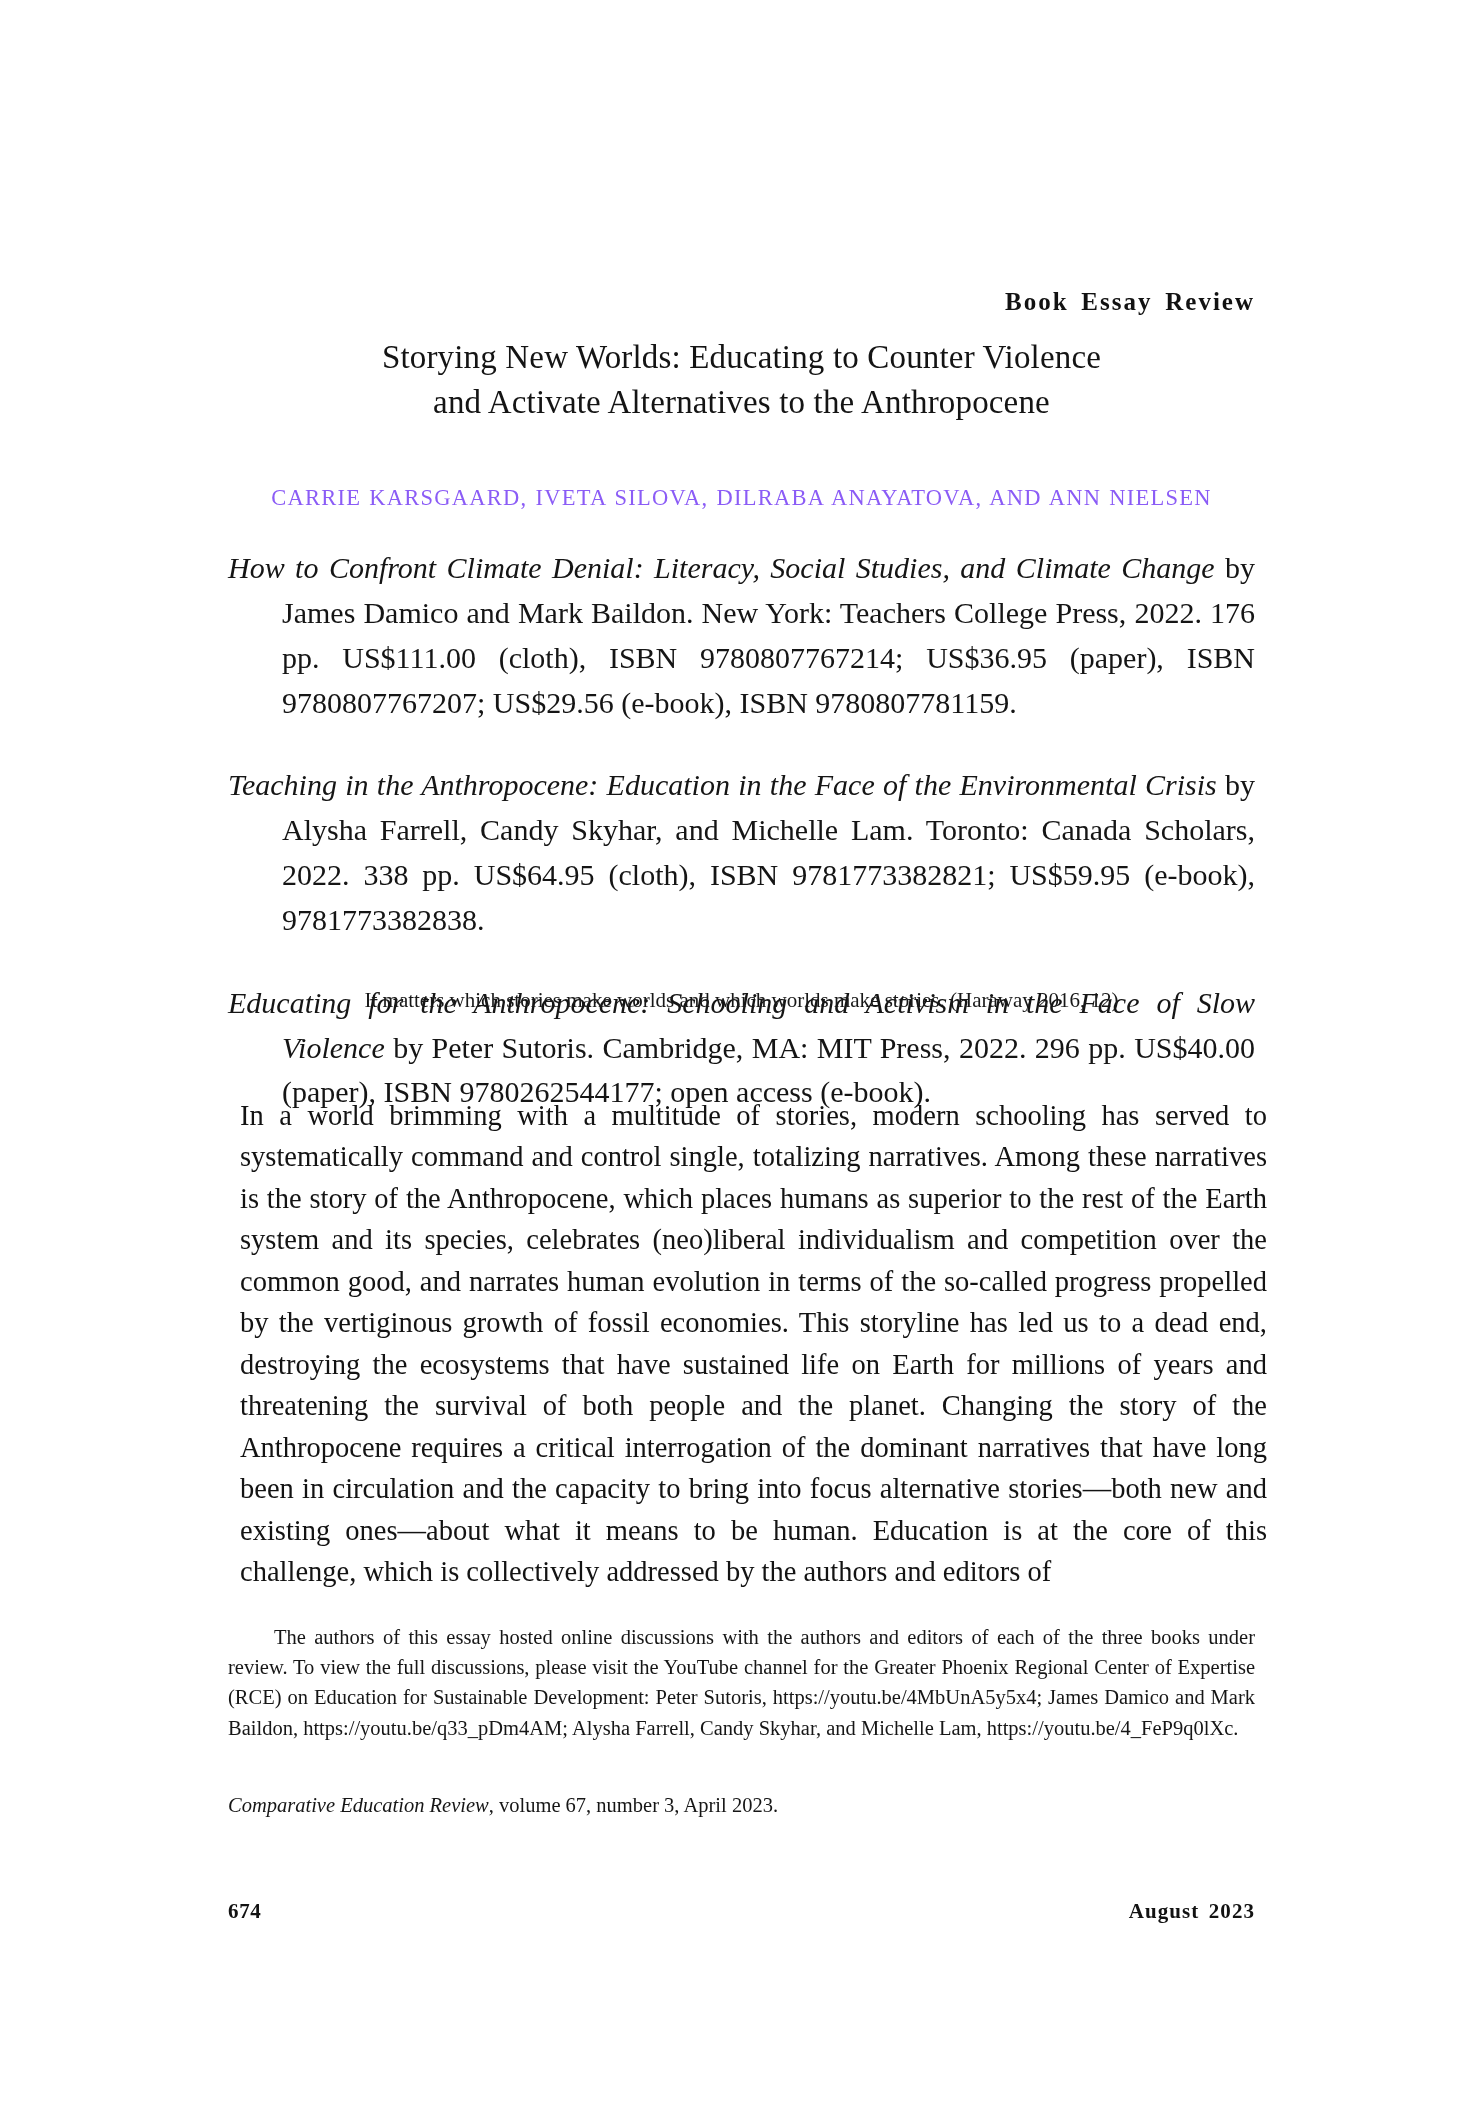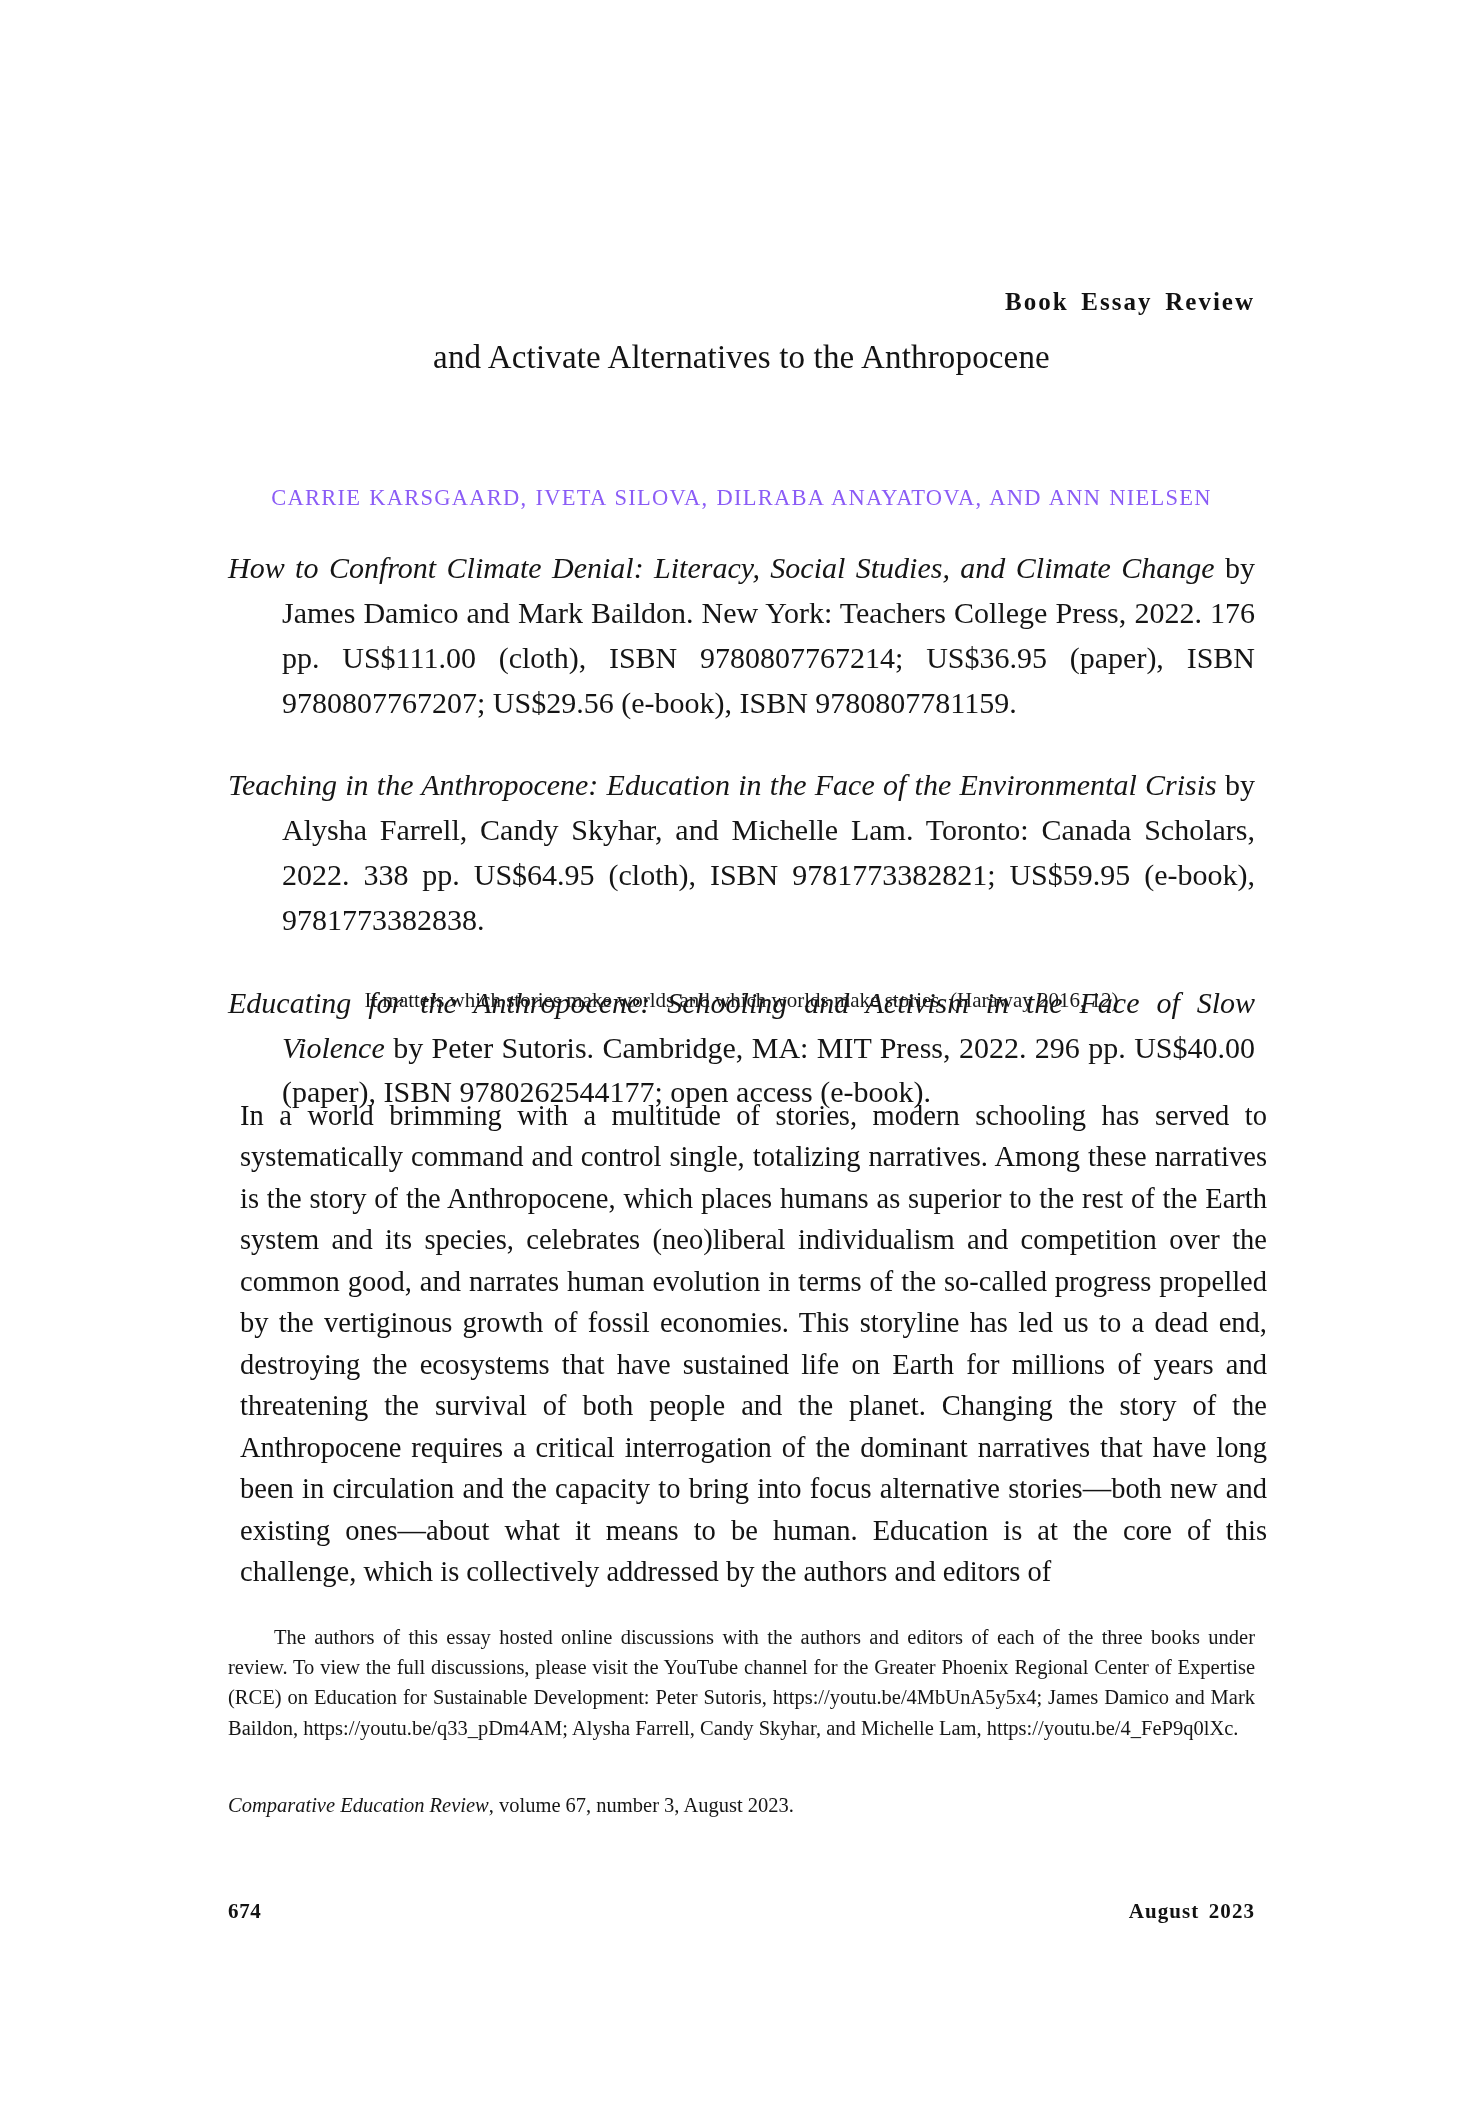--- a/index.html
+++ b/index.html
@@ -175,20 +175,21 @@
 </style>
 </head>
 <body>
 
 <div class="page">
   <div class="content">
 
     <div class="running-head">Book Essay Review</div>
 
     <h1 class="article-title">
+      <span class="tline">Storying New Worlds: Educating to Counter Violence</span>
       <span class="tline">and Activate Alternatives to the Anthropocene</span>
     </h1>
 
     <div class="byline">CARRIE KARSGAARD, IVETA SILOVA, DILRABA ANAYATOVA, AND ANN NIELSEN</div>
 
     <div class="citations">
 
       <p class="citation">
         <span class="bt">How to Confront Climate Denial: Literacy, Social Studies, and Climate Change</span><span> by James Damico and Mark Baildon. New York: Teachers College Press, 2022. 176 pp. US$111.00 (cloth), ISBN 9780807767214; US$36.95 (paper), ISBN 9780807767207; US$29.56 (e-book), ISBN 9780807781159.</span>
       </p>
@@ -203,21 +204,21 @@
 
     </div>
 
     <div class="epigraph">It matters which stories make worlds and which worlds make stories. (Haraway 2016, 12)</div>
 
     <p class="body-copy">In a world brimming with a multitude of stories, modern schooling has served to systematically command and control single, totalizing narratives. Among these narratives is the story of the Anthropocene, which places humans as superior to the rest of the Earth system and its species, celebrates (neo)liberal individualism and competition over the common good, and narrates human evolution in terms of the so-called progress propelled by the vertiginous growth of fossil economies. This storyline has led us to a dead end, destroying the ecosystems that have sustained life on Earth for millions of years and threatening the survival of both people and the planet. Changing the story of the Anthropocene requires a critical interrogation of the dominant narratives that have long been in circulation and the capacity to bring into focus alternative stories—both new and existing ones—about what it means to be human. Education is at the core of this challenge, which is collectively addressed by the authors and editors of</p>
 
     <p class="footnote">The authors of this essay hosted online discussions with the authors and editors of each of the three books under review. To view the full discussions, please visit the YouTube channel for the Greater Phoenix Regional Center of Expertise (RCE) on Education for Sustainable Development: Peter Sutoris, https://youtu.be/4MbUnA5y5x4; James Damico and Mark Baildon, https://youtu.be/q33_pDm4AM; Alysha Farrell, Candy Skyhar, and Michelle Lam, https://youtu.be/4_FeP9q0lXc.</p>
 
     <div class="imprint">
-      <span class="jline"><span class="jtitle">Comparative Education Review</span><span>, volume 67, number 3, August 2023.</span></span>
+      <span class="jline"><span class="jtitle">Comparative Education Review</span><span>, volume 67, number 3, April 2023.</span></span>
     </div>
 
     <div class="folio">
       <span class="pageno">674</span>
       <span class="issue">August 2023</span>
     </div>
 
   </div>
 </div>
 

